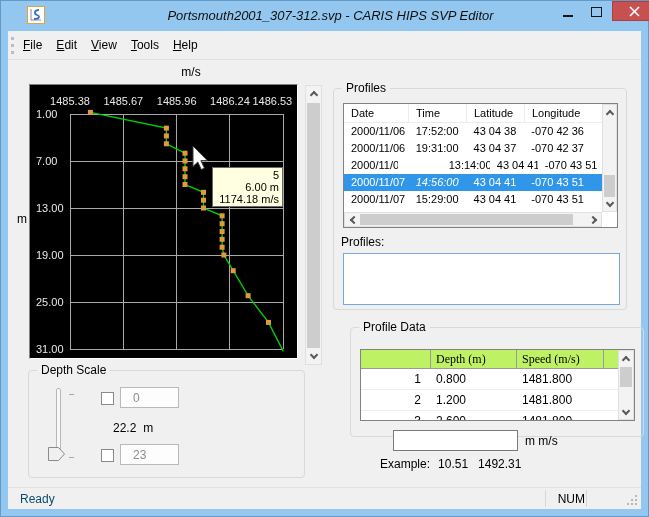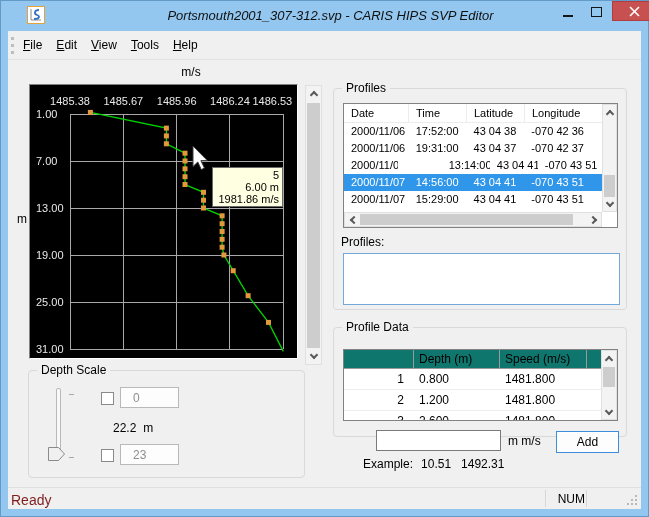--- a/index.html
+++ b/index.html
@@ -71,40 +71,40 @@
   .pt-vscroll .top{left:0;top:0;width:13px;height:15px;}
   .pt-vscroll .bottom{left:0;bottom:0;width:13px;height:15px;}
   .pt-vscroll .sb-thumb{left:1px;top:70px;width:11px;height:22px;}
   .pt-hscroll{position:absolute;left:0;bottom:0;height:15px;width:258px;}
   .pt-hscroll .lf{left:0;top:0;width:15px;height:13px;}
   .pt-hscroll .rt{right:0;top:0;width:15px;height:13px;}
   .pt-hscroll .sb-thumb{left:15px;top:1px;width:213px;height:11px;}
   .comments-label{position:absolute;left:7px;top:146px;font-size:12px;color:#000;}
   .comments-box{position:absolute;left:9px;top:164px;width:277px;height:52px;border:1px solid #74a8d8;background:#fff;resize:none;font-family:inherit;}
   
-  .profile-data{left:325px;top:267px;width:294px;height:110px;padding-left:46px;}
+  .profile-data{left:342px;top:267px;width:294px;height:110px;padding-left:46px;}
   .dtable{position:absolute;left:9px;top:21px;width:275px;height:72px;background:#fff;border:1px solid #828282;overflow:hidden;}
-  .dt-header{display:flex;height:19px;background:#0f766e;border-bottom:1px solid #9a9a9a;}
+  .dt-header{display:flex;height:19px;background:#bef264;border-bottom:1px solid #9a9a9a;font-family:Liberation Serif, serif;}
   .dh-cell{font-size:12px;line-height:18px;padding-left:5px;border-right:1px solid #9a9a9a;color:#000;}
   .d-row{display:flex;height:21px;line-height:21px;font-size:12px;color:#000;border-bottom:1px solid #ededed;}
   .d-num{text-align:right;padding-right:10px;}
   .d-val{padding-left:5px;}
   .dt-vscroll{position:absolute;right:0;top:0;width:16px;height:70px;}
   .dt-vscroll .top{left:0;top:0;width:14px;height:15px;}
   .dt-vscroll .bottom{left:0;bottom:0;width:14px;height:15px;}
   .dt-vscroll .sb-thumb{left:1px;top:16px;width:12px;height:20px;}
   .entry{position:absolute;left:42px;top:102px;width:125px;height:21px;border:1px solid #7a7a7a;font-family:inherit;font-size:12px;padding:0 3px;background:#fff;}
   .unit-hint{position:absolute;left:174px;top:106px;font-size:12px;color:#000;}
   .add-btn{position:absolute;left:222px;top:103px;width:63px;height:22px;background:#fdfdfd;border:1px solid #3e8ddd;box-shadow:inset 0 0 0 1px #fff;font-family:inherit;font-size:12px;color:#000;}
   .example{position:absolute;left:29px;top:129px;font-size:12px;color:#000;}
   .example .ex-d{margin-left:8px;}
   .example .ex-s{margin-left:10px;}
   
   .statusbar{position:absolute;left:0;top:456px;width:633px;height:22px;background:#f0f0f0;border-top:1px solid #e0e0e0;}
-  .ready{position:absolute;left:3px;top:4px;font-size:14px;color:#7f1d1d;}
+  .ready{position:absolute;left:12px;top:4px;font-size:12px;color:#0c4a6e;}
   .sep{position:absolute;top:2px;bottom:2px;width:1px;background:#d7d7d7;}
   .s1{left:537px;}.s2{left:578px;}
   .num{position:absolute;left:541px;top:4px;width:36px;text-align:right;font-size:12px;color:#000;}
   .grip{position:absolute;right:2px;bottom:2px;width:13px;height:13px;}
 </style>
 </head>
 <body>
 
 <div class="window">
 
@@ -191,21 +191,21 @@
             <rect x="189.6" y="151.8" width="5" height="5" fill="#e09a3c"></rect>
             <rect x="189.6" y="159.7" width="5" height="5" fill="#e09a3c"></rect>
             <rect x="191.4" y="167.5" width="5" height="5" fill="#e09a3c"></rect>
             <rect x="200.7" y="183.2" width="5" height="5" fill="#e09a3c"></rect>
             <rect x="215.6" y="208.2" width="5" height="5" fill="#e09a3c"></rect>
             <rect x="236.0" y="234.9" width="5" height="5" fill="#e09a3c"></rect>
           </svg>
         <div class="tooltip">
           <div>5</div>
           <div>6.00 m</div>
-          <div>1981.86 m/s</div>
+          <div>1174.18 m/s</div>
         </div>
         <svg class="cursor" width="20" height="28" viewBox="0 0 20 28">
           <polygon points="1,1 1,21.5 5.8,17 9.3,24.6 12.4,23.1 8.9,15.6 15.4,15.6" fill="#ffffff" stroke="#3c3c3c" stroke-width="1"></polygon>
         </svg>
       </div>
 
       <div class="chart-vscroll sb">
         <div class="sb-btn top">
             <span class="chev up"></span>
           </div>
@@ -255,21 +255,21 @@
                 <span class="p-cell" style="width: 78px;">-070 42 37</span>
               </div>
               <div class="p-row">
                 <span class="p-cell" style="width: 65px;">2000/11/07</span>
                 <span class="p-cell" style="width: 58px; margin-left: 44px;">13:14:00</span>
                 <span class="p-cell" style="width: 58px;">43 04 41</span>
                 <span class="p-cell" style="width: 78px;">-070 43 51</span>
               </div>
               <div class="p-row selected">
                 <span class="p-cell" style="width: 65px;">2000/11/07</span>
-                <span class="p-cell" style="width: 58px;">14:56:00</span>
+                <span class="p-cell" style="width: 58px; font-style: italic;">14:56:00</span>
                 <span class="p-cell" style="width: 58px;">43 04 41</span>
                 <span class="p-cell" style="width: 78px;">-070 43 51</span>
               </div>
               <div class="p-row">
                 <span class="p-cell" style="width: 65px;">2000/11/07</span>
                 <span class="p-cell" style="width: 58px;">15:29:00</span>
                 <span class="p-cell" style="width: 58px;">43 04 41</span>
                 <span class="p-cell" style="width: 78px;">-070 43 51</span>
               </div>
             </div>
@@ -326,21 +326,20 @@
                 <span class="chev up"></span>
               </div>
             <div class="sb-thumb"></div>
             <div class="sb-btn bottom">
                 <span class="chev down"></span>
               </div>
           </div>
         </div>
         <input class="entry" value="" style="">
         <span class="unit-hint">m m/s</span>
-        <button class="add-btn">Add</button>
         <div class="example">
           <span>Example:</span><span class="ex-d">10.51</span><span class="ex-s">1492.31</span>
         </div>
       </div>
 
     </div>
 
     <div class="statusbar">
       <span class="ready">Ready</span>
       <div class="sep s1"></div>

